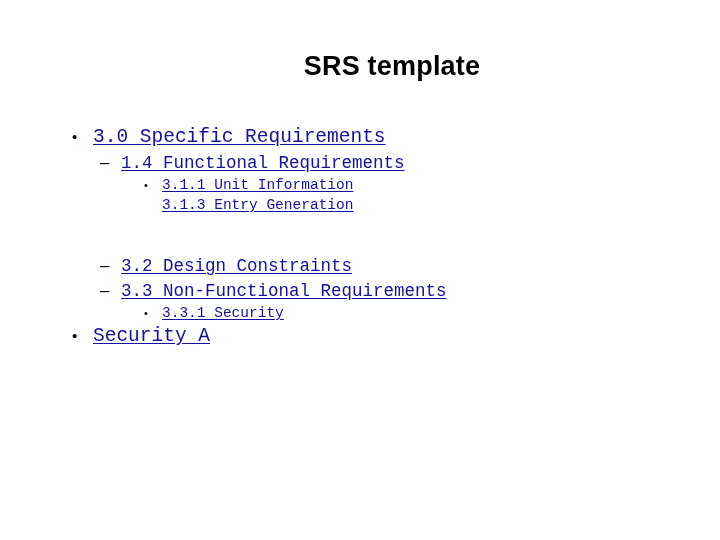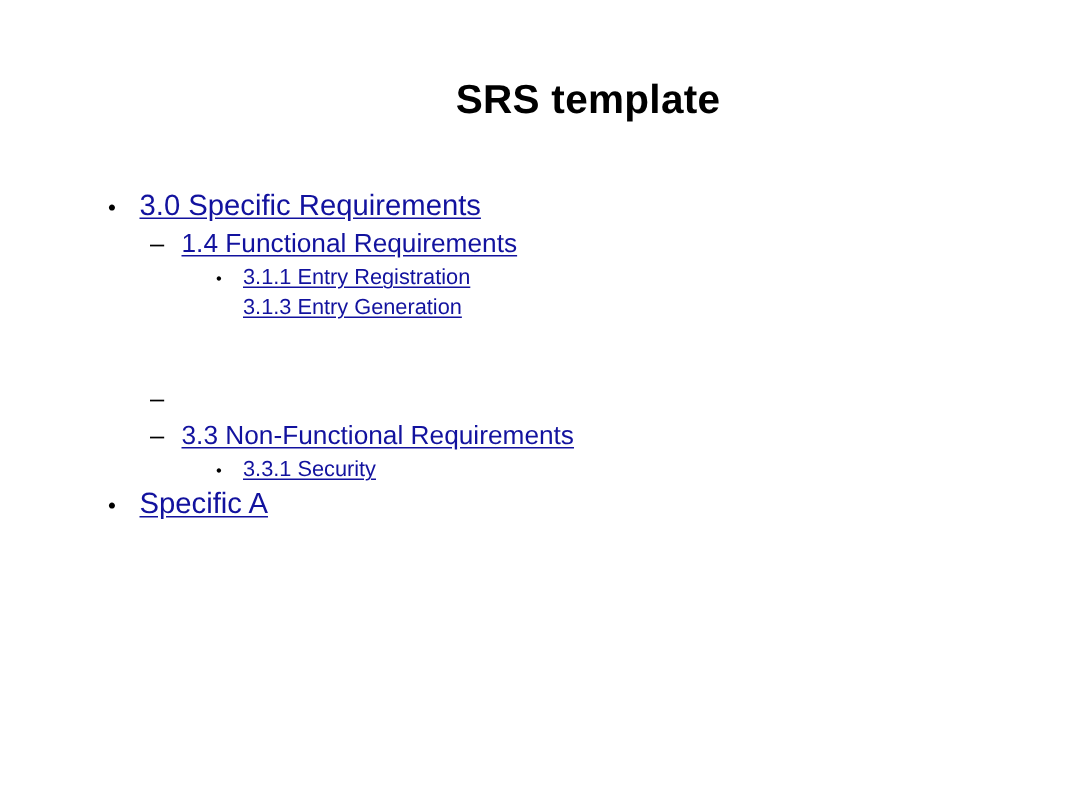--- a/index.html
+++ b/index.html
@@ -59,20 +59,21 @@
     color: #000000;
     text-align: left;
     font-family: "Liberation Sans", sans-serif;
   }
 
   .row-text {
     flex: 0 0 auto;
     color: #12129e;
     text-decoration: underline;
     text-underline-offset: 2px;
+    font-family: Liberation Mono, monospace;
   }
 
   
   .lvl1 {
     margin-left: 40px;
     height: 26px;
     font-size: 19.5px;
     line-height: 26px;
   }
   .lvl1 .bullet-mark {
@@ -130,46 +131,47 @@
       <span class="row-text">3.0 Specific Requirements</span>
     </div>
 
     <div class="outline-row lvl2">
       <span class="bullet-mark">–</span>
       <span class="row-text">1.4 Functional Requirements</span>
     </div>
 
     <div class="outline-row lvl3">
       <span class="bullet-mark">•</span>
-      <span class="row-text">3.1.1 Entry Registration</span>
+      <span class="row-text">3.1.1 Unit Information</span>
     </div>
 
 
     <div class="outline-row lvl3 cont">
       <span class="bullet-mark"></span>
       <span class="row-text">3.1.3  Entry Generation</span>
     </div>
 
 
     <div class="spacer-line"></div>
     <div class="spacer-line-sm"></div>
 
     <div class="outline-row lvl2">
       <span class="bullet-mark">–</span>
+      <span class="row-text">3.2 Design Constraints</span>
     </div>
 
     <div class="outline-row lvl2">
       <span class="bullet-mark">–</span>
       <span class="row-text">3.3 Non-Functional Requirements</span>
     </div>
 
     <div class="outline-row lvl3">
       <span class="bullet-mark">•</span>
       <span class="row-text">3.3.1 Security</span>
     </div>
 
     <div class="outline-row lvl1">
       <span class="bullet-mark">•</span>
-      <span class="row-text">Specific A</span>
+      <span class="row-text">Security A</span>
     </div>
 
   </div>
 </div>
 
 </body></html>

